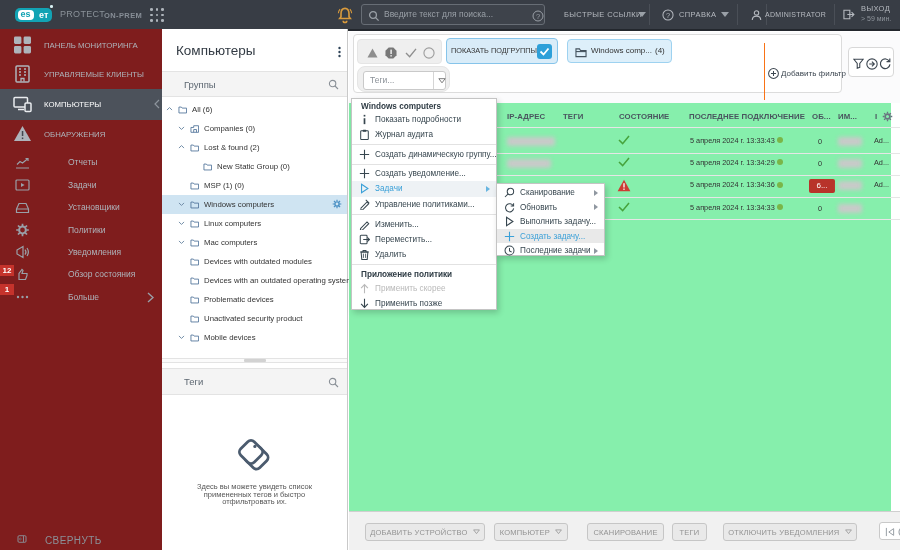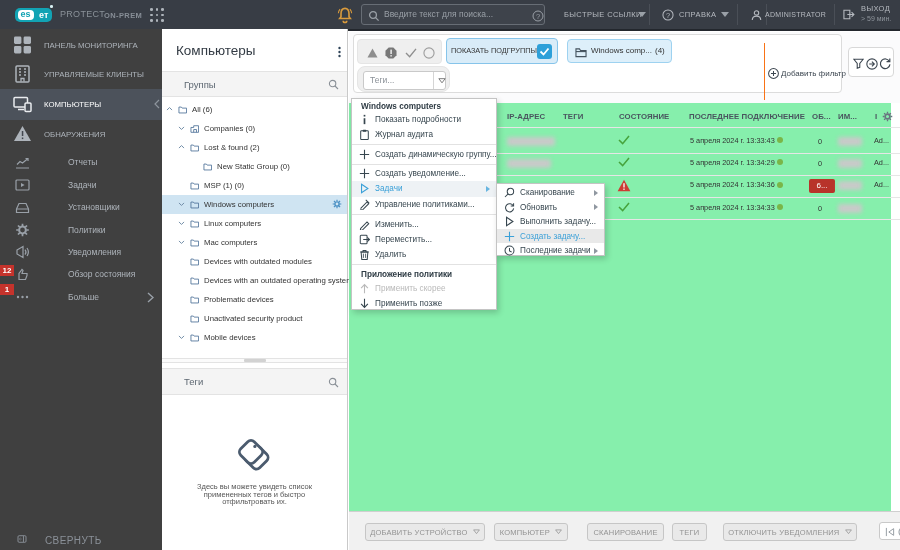--- a/index.html
+++ b/index.html
@@ -24,21 +24,21 @@
 
 
 #appsgrid { position:absolute; left:150px; top:8px; width:15px; height:15px; display:grid; grid-template-columns:repeat(3,1fr); gap:2.2px; }
 #appsgrid span { width:2.6px; height:2.6px; background:#aeb4bb; border-radius:50%; }
 
 
 #srch { position:absolute; left:361px; top:4px; width:184px; height:21px; background:#3e434b; border:1px solid #676d75; border-radius:3px; color:#9aa0a7; font-size:8.5px; line-height:19px; white-space:nowrap; }
 #srch .ph { position:absolute; left:22px; top:0; }
 
 
-#sidebar { position:absolute; left:0; top:29px; width:162px; height:521px; background:#404040; }
+#sidebar { position:absolute; left:0; top:29px; width:162px; height:521px; background:#7f1d1d; }
 .sb-item { position:absolute; left:0; width:162px; color:#aeb4bb; }
 .sb-item .ic { position:absolute; left:13px; top:50%; transform:translateY(-50%); width:19px; height:19px; }
 .sb-item .lb { position:absolute; left:44px; top:50%; transform:translateY(-50%); font-size:7.8px; letter-spacing:0; white-space:nowrap; }
 .sb-item.small .ic { left:15px; width:15px; height:15px; }
 .sb-item.small .lb { font-size:8.5px; letter-spacing:0;margin-left:24px; }
 .sb-item.sel { background:#4c525b; color:#e9ecef; }
 .badge { position:absolute; left:0; width:14px; height:11px; background:#c5332c; color:#fff; font-size:8px; font-weight:bold; text-align:center; line-height:11px; }
 #collapse { position:absolute; left:0; top:501px; width:162px; height:18px; color:#8b9199; }
 
 

